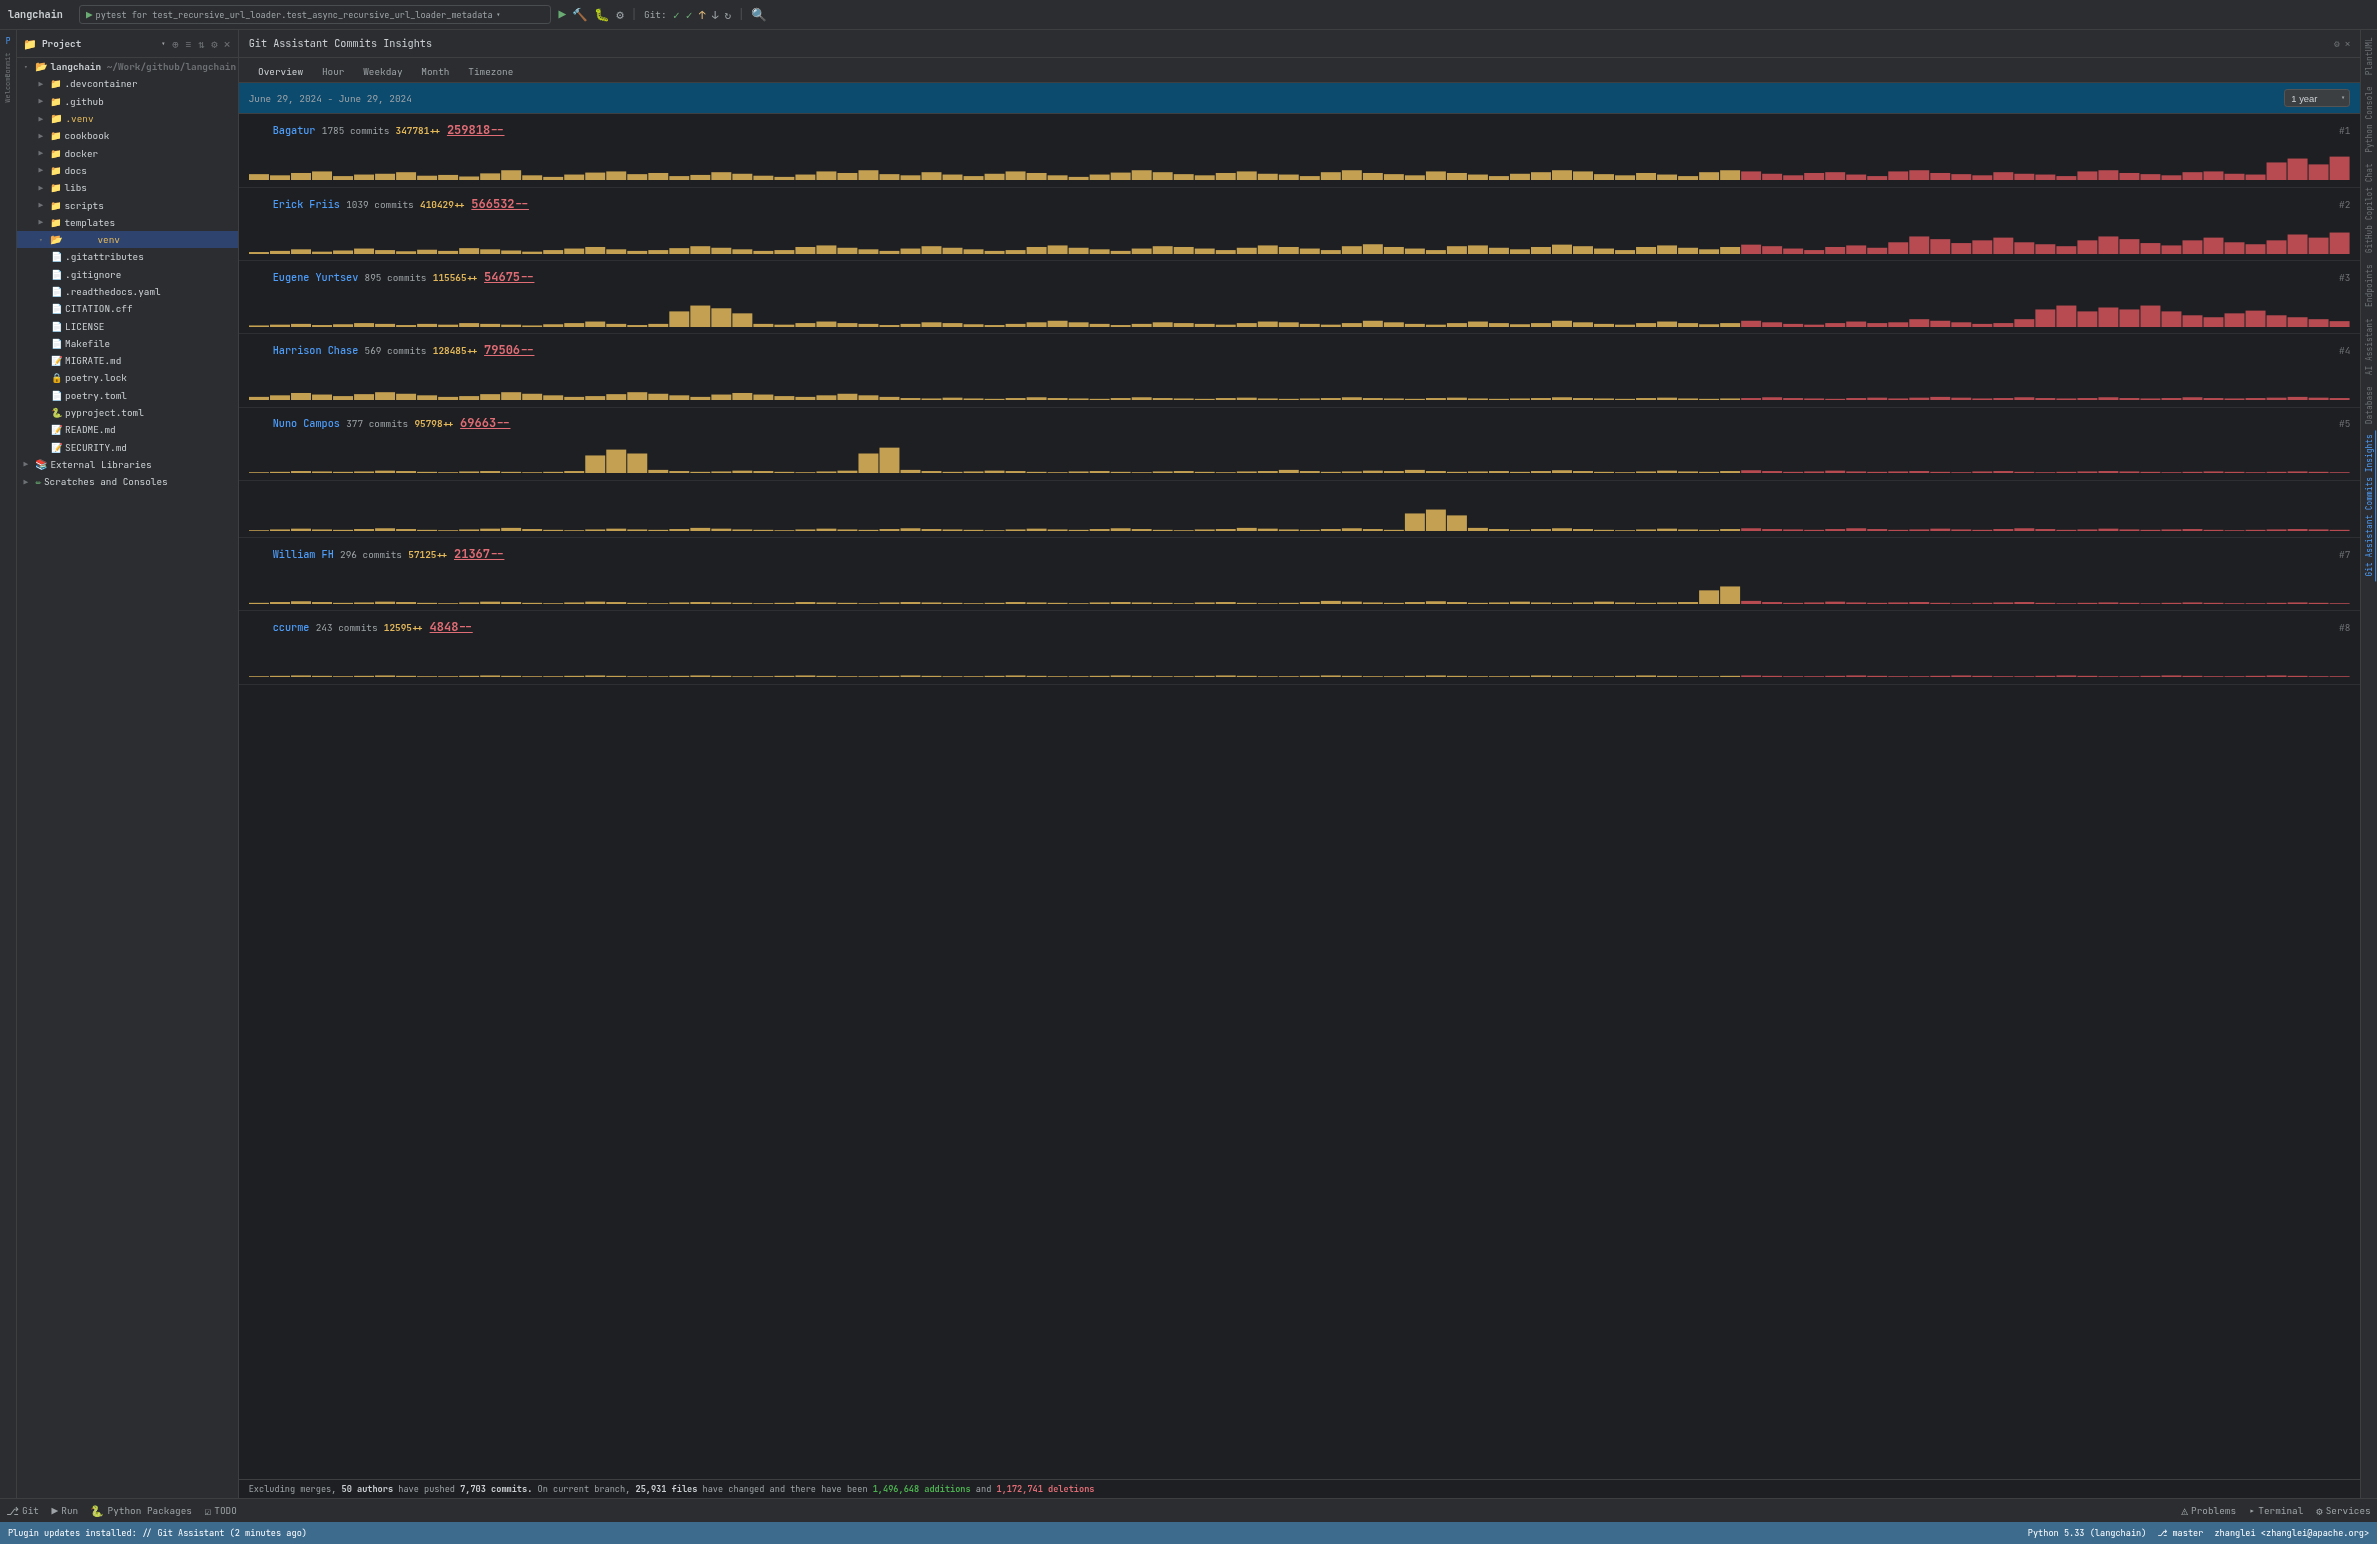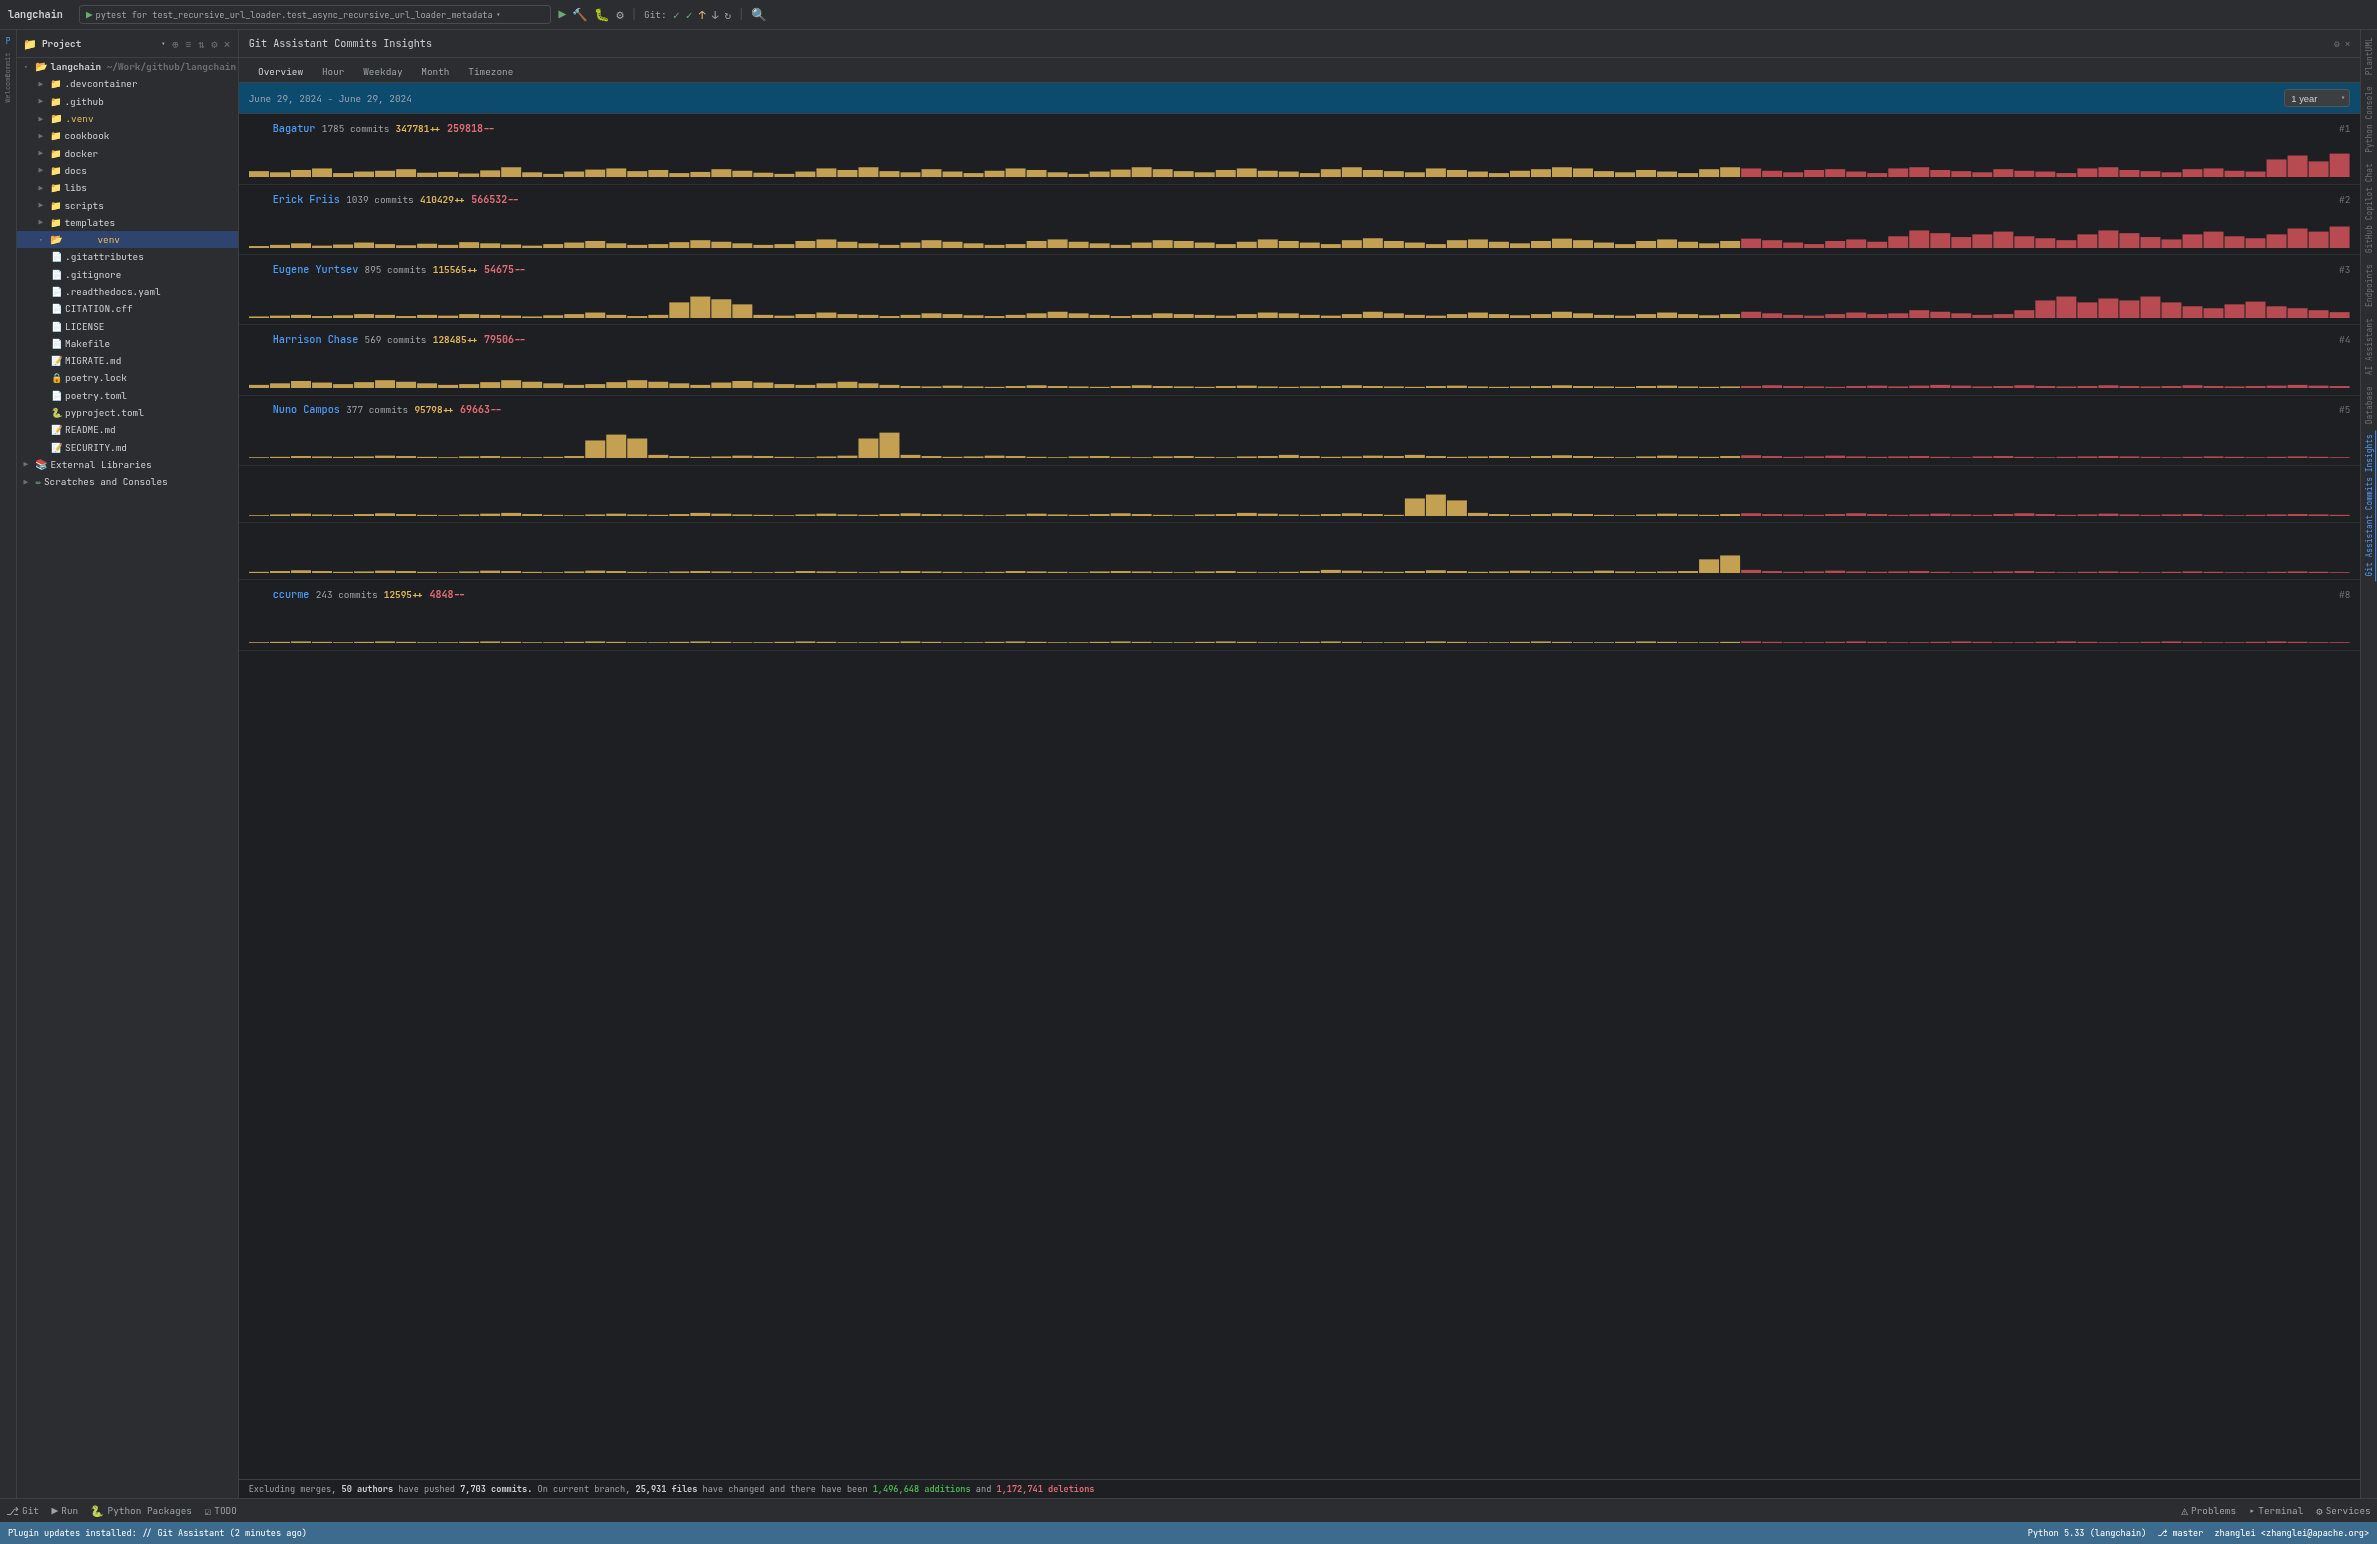--- a/index.html
+++ b/index.html
@@ -257,22 +257,23 @@
       color: #9da3a7;
       font-size: 9.4px;
     }
     .additions {
       color: #e2b75a;
       font-size: 9.4px;
       font-weight: 600;
     }
     .deletions {
       color: #e06c75;
-      font-size: 10px;
+      font-size: 12px;
       font-weight: 600;
+      text-decoration: underline;
     }
     .rank-badge {
       color: #6e7175;
       font-size: 9.4px;
     }
 
     
     .chart-container {
       height: 39px;
       width: 100%;
@@ -1273,20 +1274,29 @@
               <rect x="940" y="49" width="9.5" height="1" fill="#d4535a" opacity="0.85"></rect>
               <rect x="950" y="48.5" width="9.5" height="1.5" fill="#d4535a" opacity="0.85"></rect>
               <rect x="960" y="48" width="9.5" height="2" fill="#d4535a" opacity="0.85"></rect>
               <rect x="970" y="47.5" width="9.5" height="2.5" fill="#d4535a" opacity="0.85"></rect>
               <rect x="980" y="48" width="9.5" height="2" fill="#d4535a" opacity="0.85"></rect>
               <rect x="990" y="48.5" width="9.5" height="1.5" fill="#d4535a" opacity="0.85"></rect>
             </svg>
     </div>
   </div>
         <div class="contributor-block">
+    <div class="contributor-header">
+      <div class="contributor-info">
+        <span class="contributor-name">William FH</span>
+        <span class="commit-count">296 commits</span>
+        <span class="additions">57125++</span>
+        <span class="deletions">21367--</span>
+      </div>
+      <span class="rank-badge">#7</span>
+    </div>
     <div class="chart-container">
       <svg viewBox="0 0 1000 50" preserveAspectRatio="none" style="width:100%;height:39px;">
               <rect x="0" y="48.5" width="9.5" height="1.5" fill="#e2b75a" opacity="0.85"></rect>
               <rect x="10" y="47.5" width="9.5" height="2.5" fill="#e2b75a" opacity="0.85"></rect>
               <rect x="20" y="46.5" width="9.5" height="3.5000000000000004" fill="#e2b75a" opacity="0.85"></rect>
               <rect x="30" y="47.5" width="9.5" height="2.5" fill="#e2b75a" opacity="0.85"></rect>
               <rect x="40" y="48.5" width="9.5" height="1.5" fill="#e2b75a" opacity="0.85"></rect>
               <rect x="50" y="48" width="9.5" height="2" fill="#e2b75a" opacity="0.85"></rect>
               <rect x="60" y="47" width="9.5" height="3" fill="#e2b75a" opacity="0.85"></rect>
               <rect x="70" y="47.5" width="9.5" height="2.5" fill="#e2b75a" opacity="0.85"></rect>

